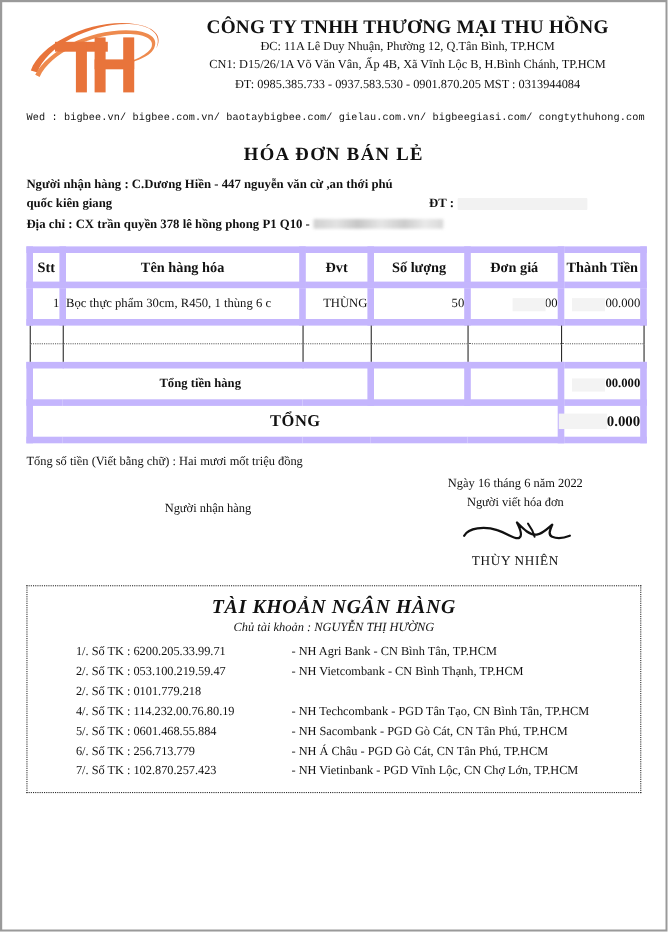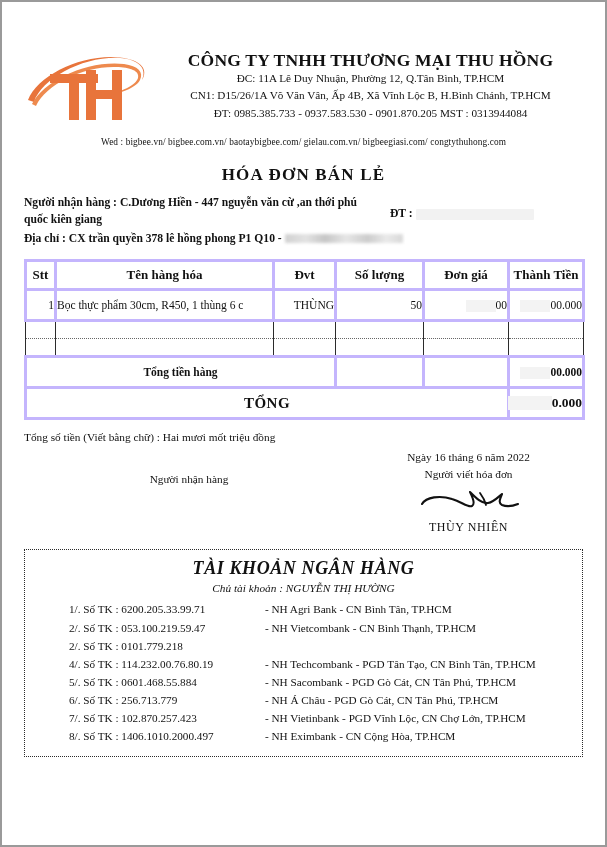--- a/index.html
+++ b/index.html
@@ -17,23 +17,22 @@
     height: 847px;
     background: #ffffff;
     box-sizing: border-box;
     border: 2px solid #9a9a9a;
     overflow: hidden;
   }
   .inner {
     position: absolute;
     left: 0; top: 0;
     width: 603px;
-    padding: 28px 22px 0 22px;
+    padding: 4px 22px 0 22px;
     box-sizing: border-box;
-    margin-top: 12px;
   }
 
   
   .letterhead {
     display: flex;
     align-items: flex-start;
     gap: 6px;
   }
   .logo-wrap {
     width: 128px;
@@ -59,20 +58,21 @@
     font-size: 11.2px;
     line-height: 1.55;
     white-space: nowrap;
   }
   .web-line {
     text-align: center;
     font-size: 9.3px;
     margin-top: 7px;
     letter-spacing: .1px;
     white-space: nowrap;
+    font-family: Liberation Mono, monospace;
   }
 
   
   .doc-title {
     text-align: center;
     font-size: 17px;
     font-weight: bold;
     letter-spacing: 1.2px;
     margin-top: 18px;
     margin-bottom: 10px;
@@ -80,21 +80,21 @@
 
   
   .recipient {
     font-size: 11.6px;
     font-weight: bold;
     line-height: 1.45;
     position: relative;
   }
   .recip-row {
     display: flex;
-    align-items: flex-start;
+    align-items: flex-end;
   }
   .recip-name {
     flex: 0 1 auto;
     max-width: 352px;
   }
   .recip-phone {
     margin-left: 14px;
     white-space: nowrap;
     padding-top: 11px;
   }
@@ -117,21 +117,21 @@
   .addr-row { margin-top: 2px; }
 
   
   .items {
     width: 100%;
     border-collapse: collapse;
     margin-top: 12px;
     table-layout: fixed;
   }
   .items th, .items td {
-    border: 3px solid #c4b5fd;
+    border: 6px solid #c4b5fd;
     padding: 0;
     font-size: 11.5px;
   }
   .items thead th {
     font-weight: bold;
     text-align: center;
     height: 26px;
     font-size: 13px;
     vertical-align: middle;
   }
@@ -404,21 +404,17 @@
           <div class="bank-nh">- NH Sacombank - PGD Gò Cát, CN Tân Phú, TP.HCM</div>
         </div>
         <div class="bank-row">
           <div class="bank-acc">6/. Số TK : 256.713.779</div>
           <div class="bank-nh">- NH Á Châu - PGD Gò Cát, CN Tân Phú, TP.HCM</div>
         </div>
         <div class="bank-row">
           <div class="bank-acc">7/. Số TK : 102.870.257.423</div>
           <div class="bank-nh">- NH Vietinbank - PGD Vĩnh Lộc, CN Chợ Lớn, TP.HCM</div>
         </div>
-        <div class="bank-row">
-          <div class="bank-acc">8/. Số TK : 1406.1010.2000.497</div>
-          <div class="bank-nh">- NH Eximbank - CN Cộng Hòa, TP.HCM</div>
-        </div>
       </div>
     </div>
 
   </div>
 </div>
 
 </body></html>

